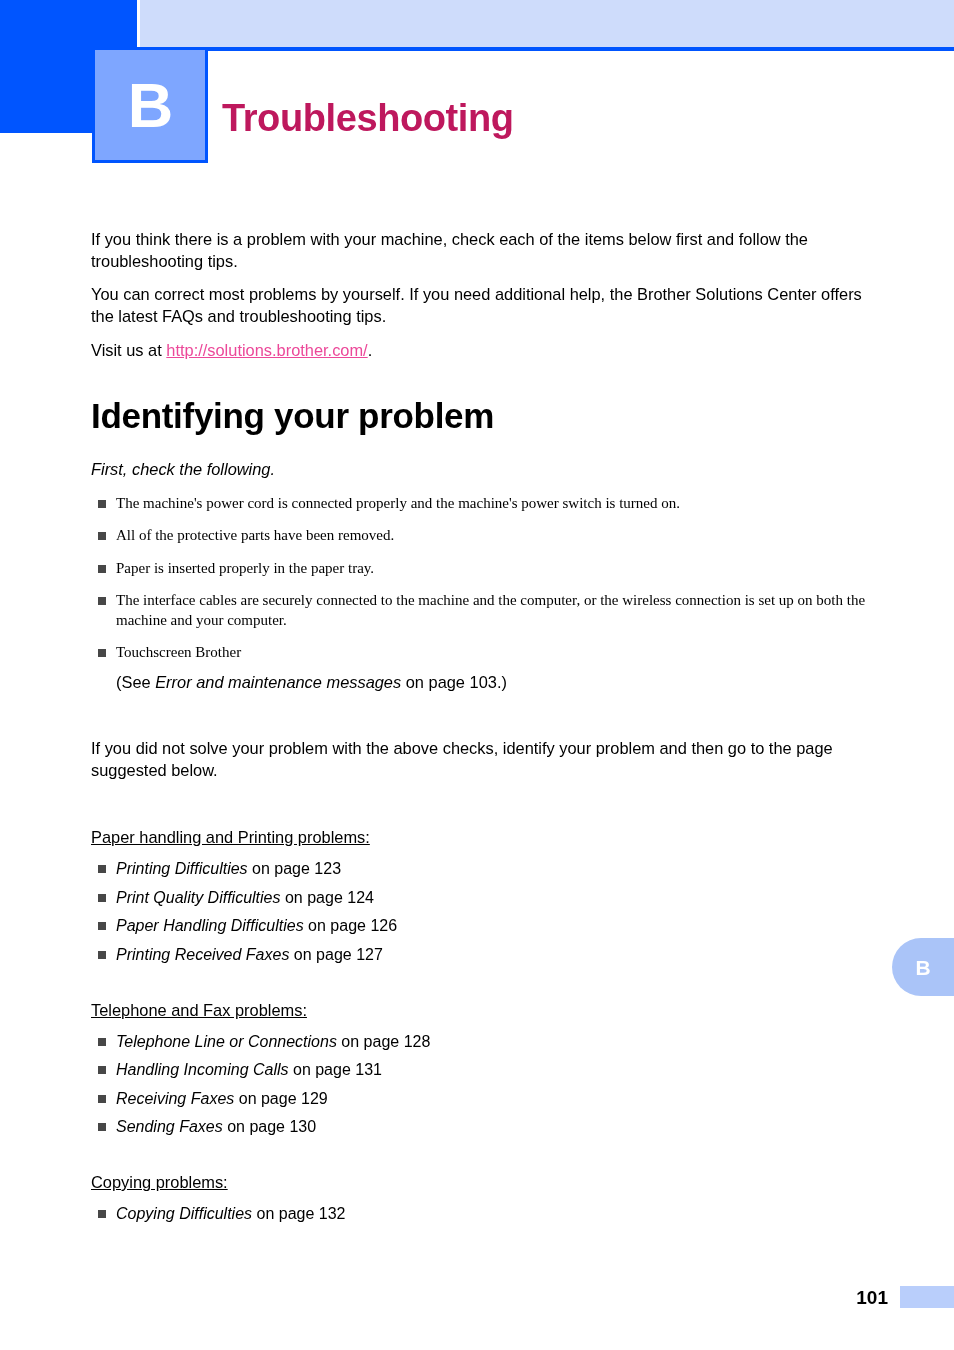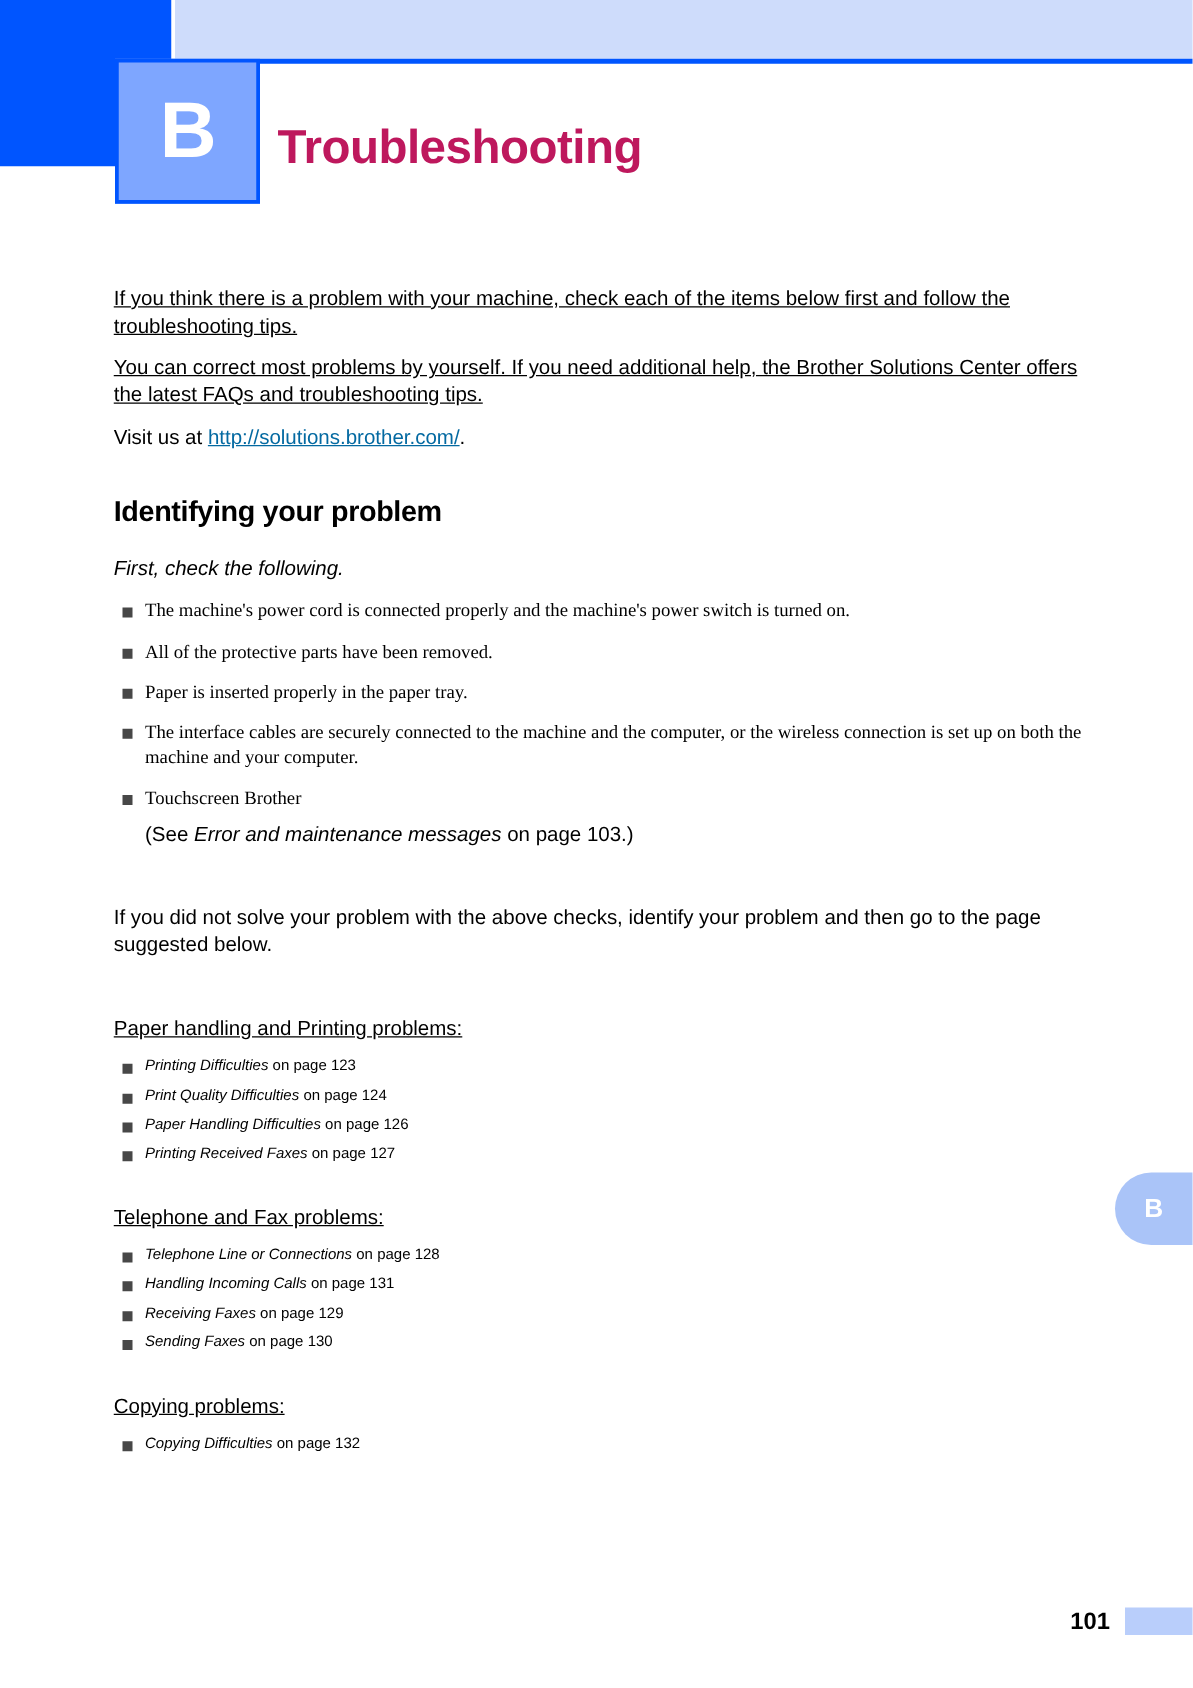--- a/index.html
+++ b/index.html
@@ -70,28 +70,28 @@
     position: absolute;
     left: 91px; top: 228px;
     width: 790px;
   }
   .para {
     font-size: 16.4px;
     line-height: 1.35;
     margin: 0 0 13px 0;
     text-align: left;
   }
-  .para.tight { margin-bottom: 11px; text-decoration: underline; }
+  .para.tight { margin-bottom: 11px; }
   .para a.link {
-    color: #0369a1;
+    color: #ec4899;
     text-decoration: underline;
   }
 
   h2.section-head {
-    font-size: 23px;
+    font-size: 35px;
     font-weight: bold;
     letter-spacing: -0.3px;
     margin: 35px 0 22px 0;
     line-height: 1.15;
   }
 
   .lead {
     font-size: 16.4px;
     line-height: 1.35;
     margin: 0 0 13px 0;
@@ -138,21 +138,21 @@
   }
   ul.xlist {
     list-style: none;
     margin: 0 0 0 0;
     padding: 0;
   }
   ul.xlist li.xitem {
     position: relative;
     padding-left: 25px;
     margin-bottom: 7px;
-    font-size: 12px;
+    font-size: 16px;
     line-height: 1.35;
   }
   ul.xlist li.xitem::before {
     content: "";
     position: absolute;
     left: 7px;
     top: 7px;
     width: 8px;
     height: 8px;
     background: #474747;

